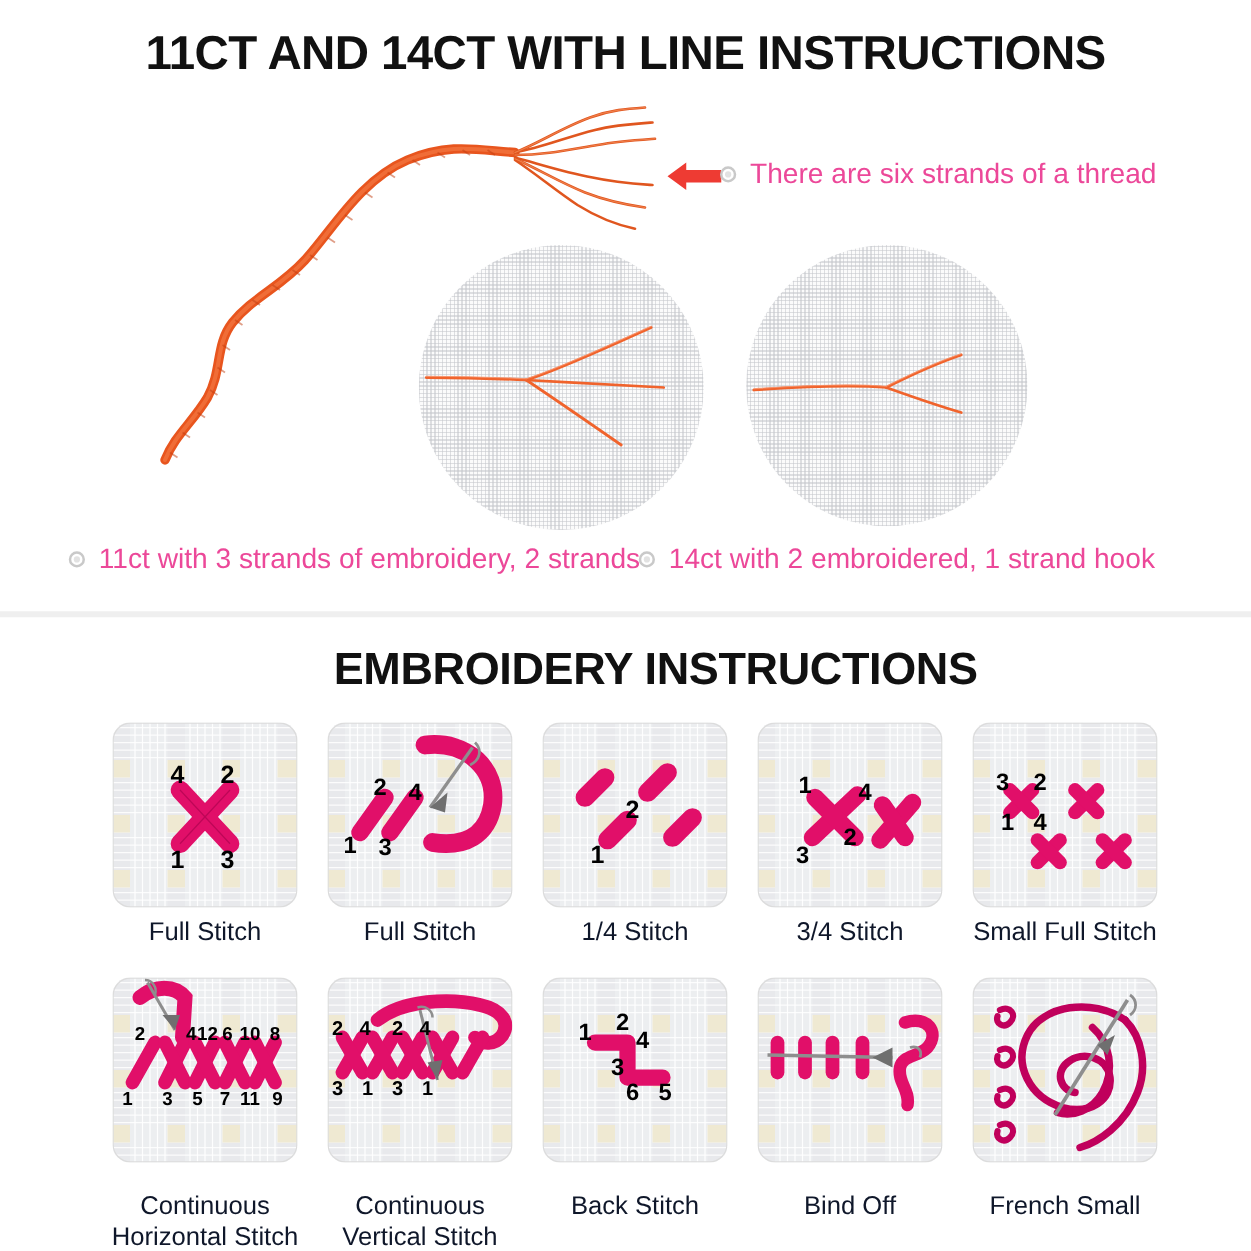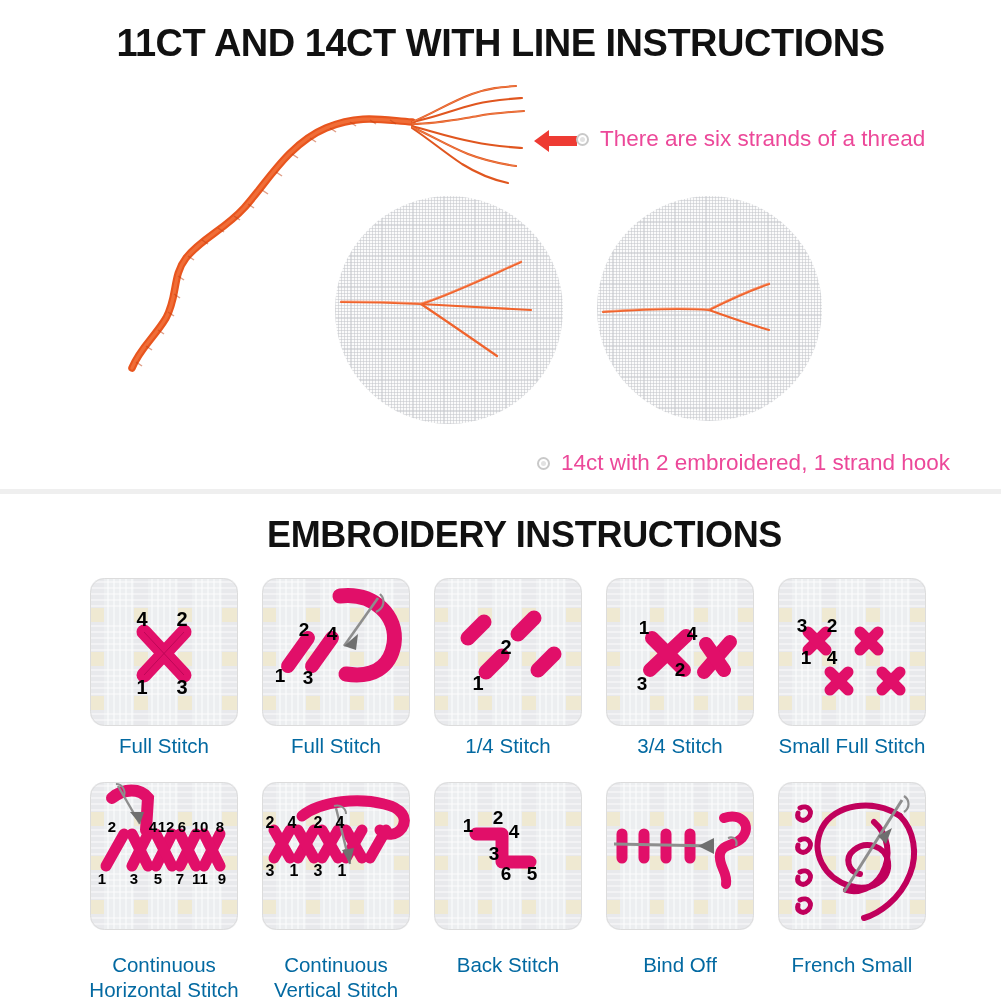--- a/index.html
+++ b/index.html
@@ -40,21 +40,21 @@
     position:relative;
   }
   .bullet-note .ring::after{
     content:"";position:absolute;left:2px;top:2px;
     width:5px;height:5px;border-radius:50%;background:#e2e2e2;
   }
   .bullet-note .txt{font-size:22.5px;color:#ec4899;white-space:nowrap;}
 
   #note-thread{left:576px;top:126px;}
   #note-11ct{left:55px;top:434px;}
-  #note-14ct{left:537px;top:434px;margin-top:16px;}
+  #note-14ct{left:511px;top:434px;}
 
   
   .aida{
     position:absolute;border-radius:50%;
     background-color:#fbfbfb;
     background-image:
       repeating-linear-gradient(0deg,  rgba(196,198,203,.55) 0 1.1px, rgba(255,255,255,0) 1.1px 3.1px),
       repeating-linear-gradient(90deg, rgba(196,198,203,.55) 0 1.1px, rgba(255,255,255,0) 1.1px 3.1px);
     box-shadow:0 0 0 0 rgba(0,0,0,0);
   }
@@ -77,21 +77,21 @@
   .tile{
     width:148px;height:148px;border-radius:14px;
     position:relative;overflow:hidden;
     background:#f2f2f2;
   }
   
   .weave{position:absolute;left:0;top:0;width:148px;height:148px;}
   .stitchart{position:absolute;left:0;top:0;width:148px;height:148px;}
 
   .cap{
-    margin-top:7px;font-size:20.5px;color:#0369a1;text-align:center;
+    margin-top:7px;font-size:20.5px;color:#0f172a;text-align:center;
     line-height:1.22;white-space:pre-line;
   }
   .row2 .cap{margin-top:22px;}
 </style>
 </head>
 <body>
 
 <div class="page">
 
   <div class="section-top">
@@ -186,20 +186,24 @@
           <path d="M112,114 C140,100 160,92 172,88"></path>
           <path d="M112,114 C140,124 158,130 172,134"></path>
         </g>
         <g fill="none" stroke="#f9936a" stroke-width="0.9" stroke-linecap="round" opacity="0.85">
           <path d="M6,115 C50,112 86,111 112,113"></path>
           <path d="M112,113 C140,99 160,91 172,87"></path>
         </g>
       </svg>
     </div>
 
+    <div class="bullet-note" id="note-11ct">
+      <span class="ring"></span>
+      <span class="txt">11ct with 3 strands of embroidery, 2 strands</span>
+    </div>
 
     <div class="bullet-note" id="note-14ct">
       <span class="ring"></span>
       <span class="txt">14ct with 2 embroidered, 1 strand hook</span>
     </div>
 
     <div class="divider"></div>
   </div>
 
   <div class="section-bottom">

